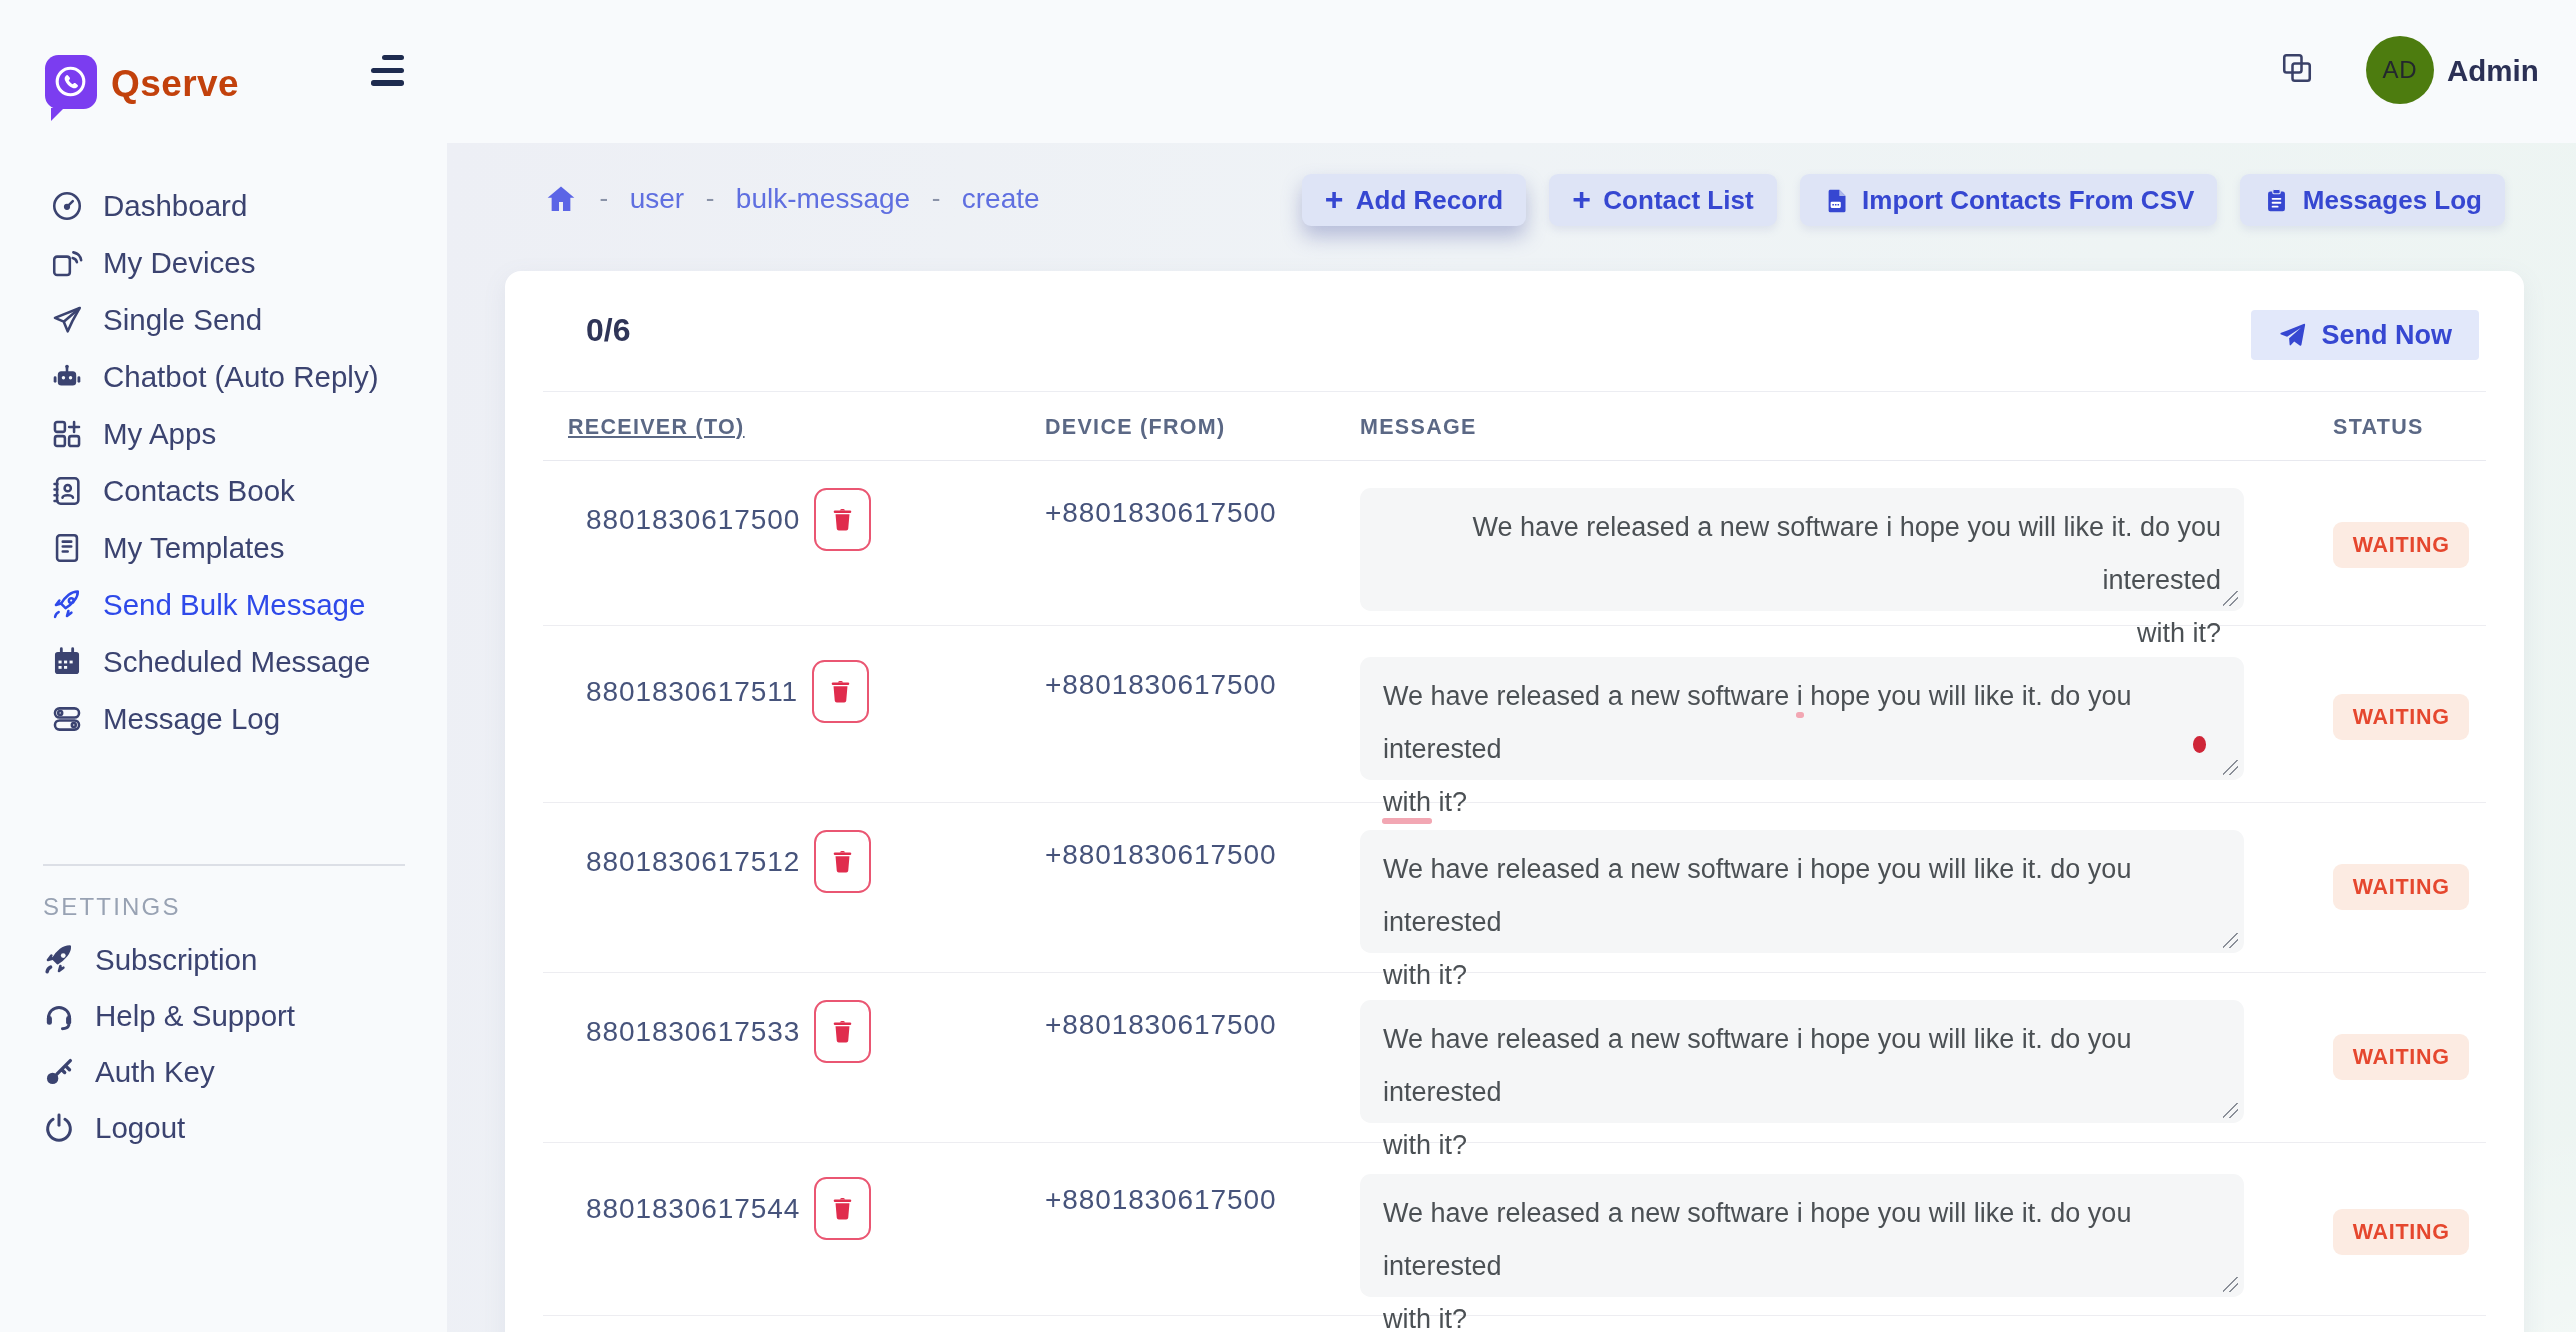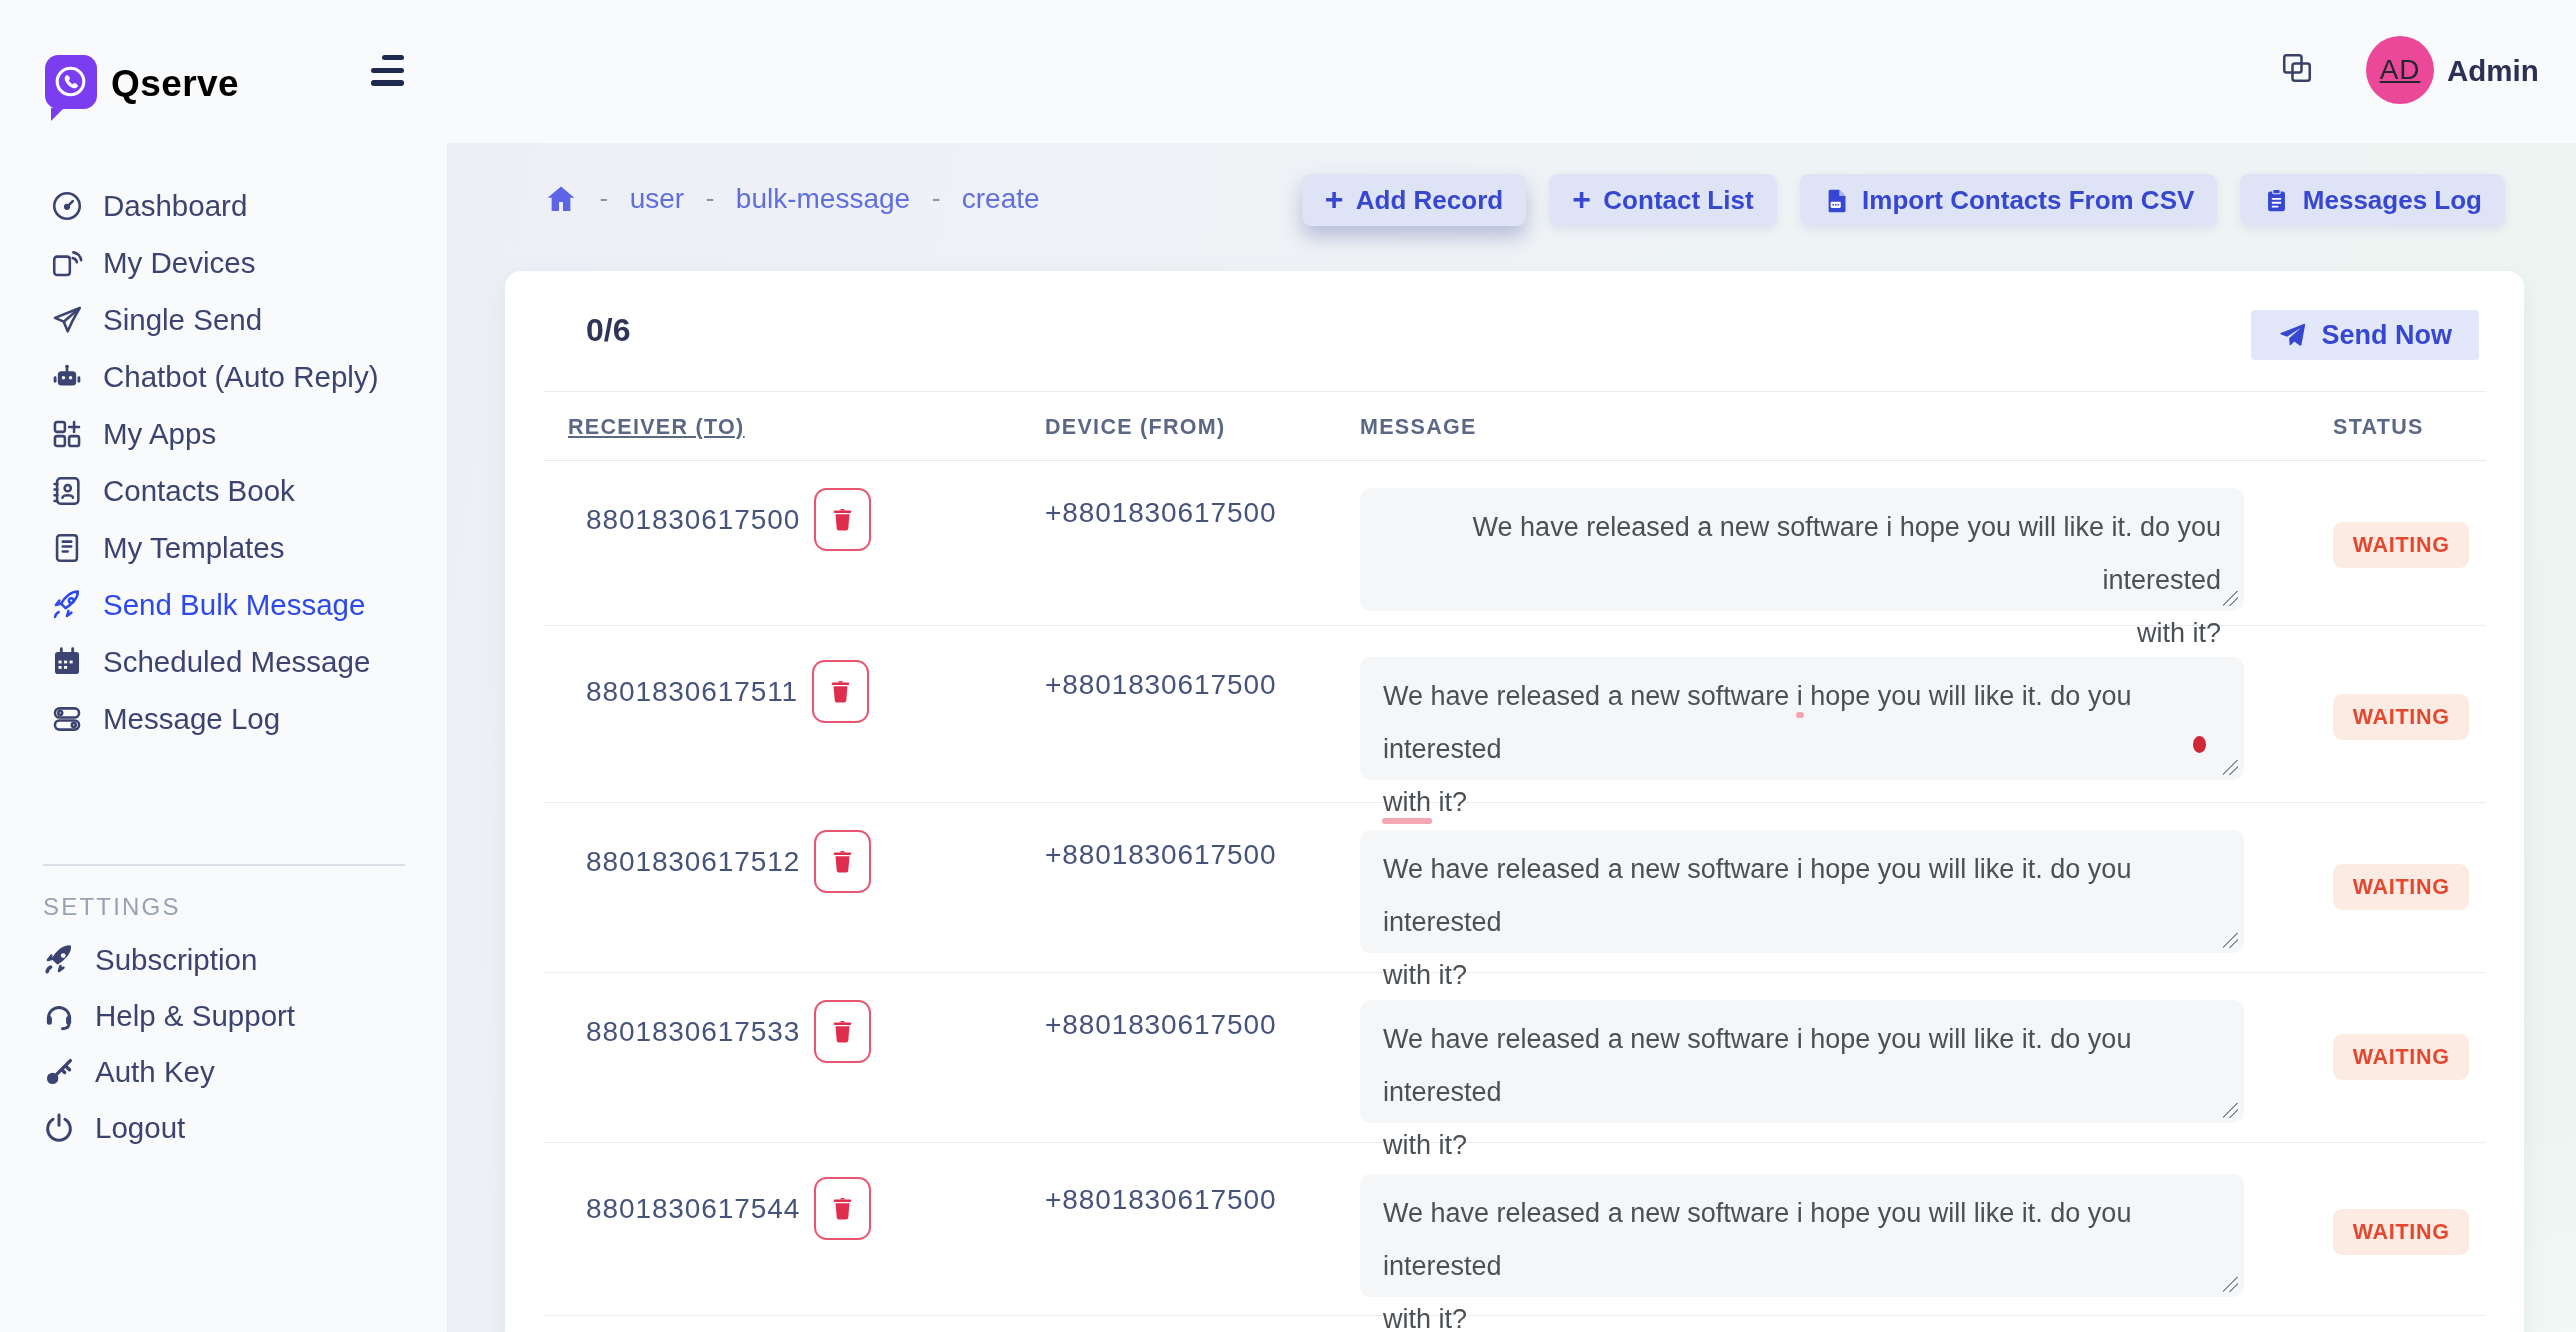--- a/index.html
+++ b/index.html
@@ -13,28 +13,28 @@
       radial-gradient(circle 501px at 626px 733px, rgba(255,255,255,.65), rgba(255,255,255,0) 62%),
       radial-gradient(circle 626px at 2191px 1342px, rgba(255,255,255,.5), rgba(255,255,255,0) 60%),
       linear-gradient(100deg,#edeff5 0%,#eff3f6 45%,#edf5f2 100%);}
 
   
   .header{position:absolute;top:0;left:0;width:100%;height:143px;}
   .logo-badge{position:absolute;left:45px;top:55px;width:52px;height:54px;border-radius:13.4px;background:#7b3df0;}
   .logo-badge::after{content:"";position:absolute;left:6.3px;bottom:-11.6px;width:0;height:0;
     border-top:13.4px solid #7b3df0;border-right:13.4px solid transparent;}
   .logo-badge svg{position:absolute;left:6.3px;top:7.2px;}
-  .brand-name{position:absolute;left:111px;top:63px;font-size:37px;font-weight:800;color:#000000;letter-spacing:0.4px;}
+  .brand-name{position:absolute;left:111px;top:63px;font-size:37px;font-weight:800;color:#c2410c;letter-spacing:0.4px;}
   .hamburger{position:absolute;left:371px;top:55px;width:33px;height:30px;cursor:pointer;}
   .hamburger i{display:block;height:5.4px;border-radius:2.7px;background:#1e2b4f;margin-bottom:7.2px;}
   .hamburger i:nth-child(1){width:22.4px;margin-left:10.7px;}
   .hamburger i:nth-child(2),.hamburger i:nth-child(3){width:33px;}
   .copy-btn{position:absolute;left:2279px;top:50px;width:36px;height:36px;color:#3a4168;cursor:pointer;}
-  .avatar{position:absolute;left:2366px;top:36px;width:68px;height:68px;border-radius:50%;background:#ec4899;
-    display:flex;align-items:center;justify-content:center;font-size:28px;color:#23272e;letter-spacing:0.9px;text-decoration:underline;}
+  .avatar{position:absolute;left:2366px;top:36px;width:68px;height:68px;border-radius:50%;background:#4d7c0f;
+    display:flex;align-items:center;justify-content:center;font-size:24px;color:#23272e;letter-spacing:0.9px;}
   .user-name{position:absolute;left:2447px;top:54px;font-size:29.5px;font-weight:700;color:#2b3055;}
 
   
   .sidebar{position:absolute;left:0;top:143px;width:447px;bottom:0;}
   .nav{position:absolute;left:0;top:34px;width:100%;padding-left:8px;}
   .nav-item{display:flex;align-items:center;height:57px;padding-left:41px;color:#3b4370;cursor:pointer;}
   .nav-item .ni{width:36px;height:36px;flex:0 0 36px;display:flex;align-items:center;justify-content:center;}
   .nav-item .nl{margin-left:18px;font-size:29.5px;}
   .nav-item.active{color:#2e49e9;}
   .side-divider{position:absolute;left:43px;top:721px;width:362px;height:1.8px;background:#dcdfe6;}

